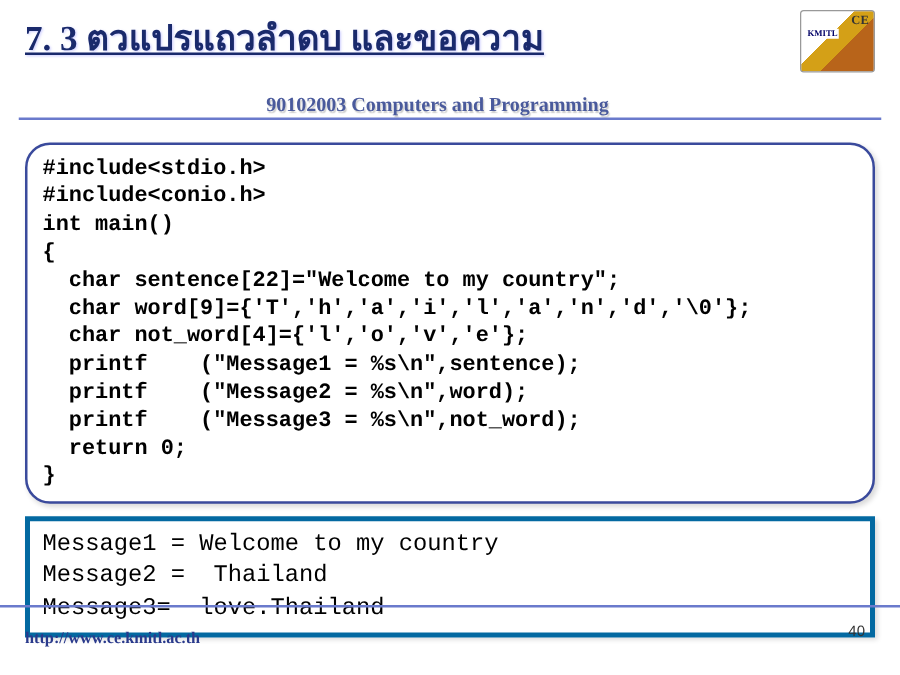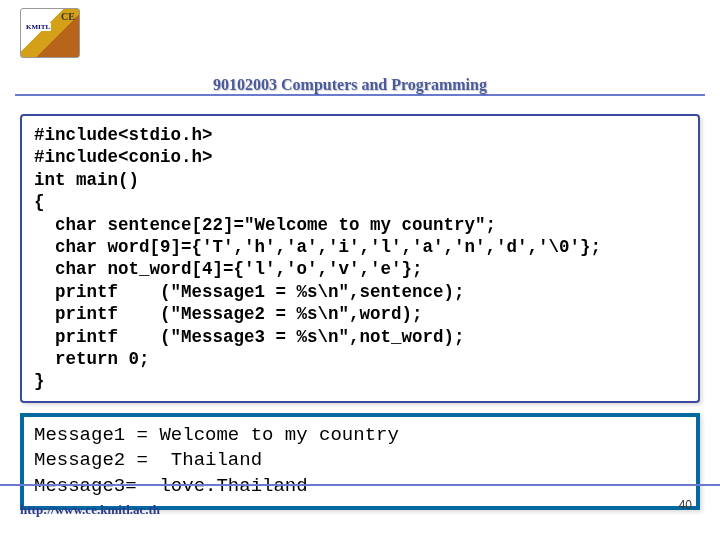--- a/index.html
+++ b/index.html
@@ -58,21 +58,21 @@
     font-size: 16px;
     font-weight: bold;
     color: #4a5a9c;
     text-shadow: 1px 1px 1px rgba(0,0,0,0.2);
     border-bottom: 2px solid #6a7acc;
     margin: 16px 15px;
   }
   .code-box {
     margin: 18px 20px 10px 20px;
     border: 2px solid #3a4a9c;
-    border-radius: 4px;
+    border-radius: 20px;
     padding: 8px 12px;
     font-family: "Courier New", monospace;
     font-size: 17.5px;
     font-weight: bold;
     line-height: 1.28;
     white-space: pre;
     background: #fff;
     box-shadow: 2px 2px 4px rgba(0,0,0,0.15);
   }
   .output-box {
@@ -106,20 +106,21 @@
     right: 28px;
     font-size: 12px;
     font-family: Arial, sans-serif;
     color: #333;
   }
 </style>
 </head>
 <body>
 
 <div class="header">
+  <div class="title">7. 3 ตวแปรแถวลำดบ  และขอความ</div>
   <div class="logo"></div>
 </div>
 <div class="subtitle-bar">90102003 Computers and Programming</div>
 
 <div class="code-box">#include&lt;stdio.h&gt;
 #include&lt;conio.h&gt;
 int main()
 {
   char sentence[22]="Welcome to my country";
   char word[9]={'T','h','a','i','l','a','n','d','\0'};

